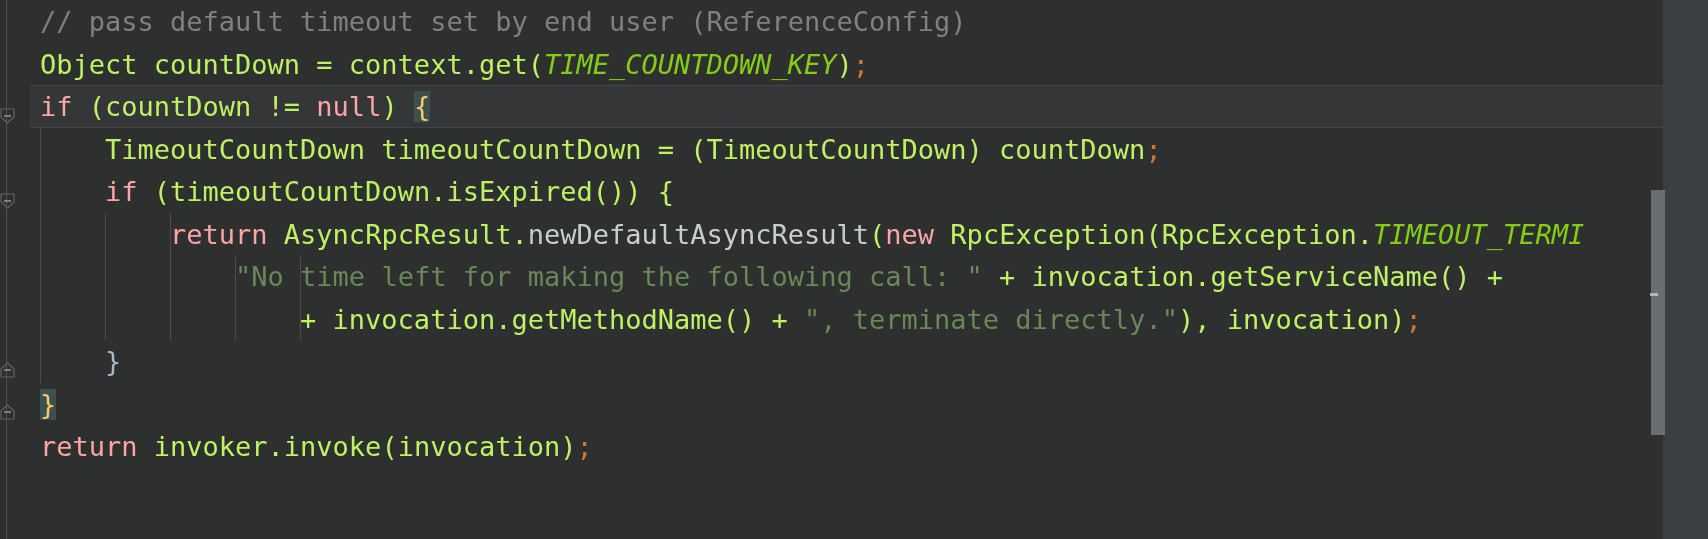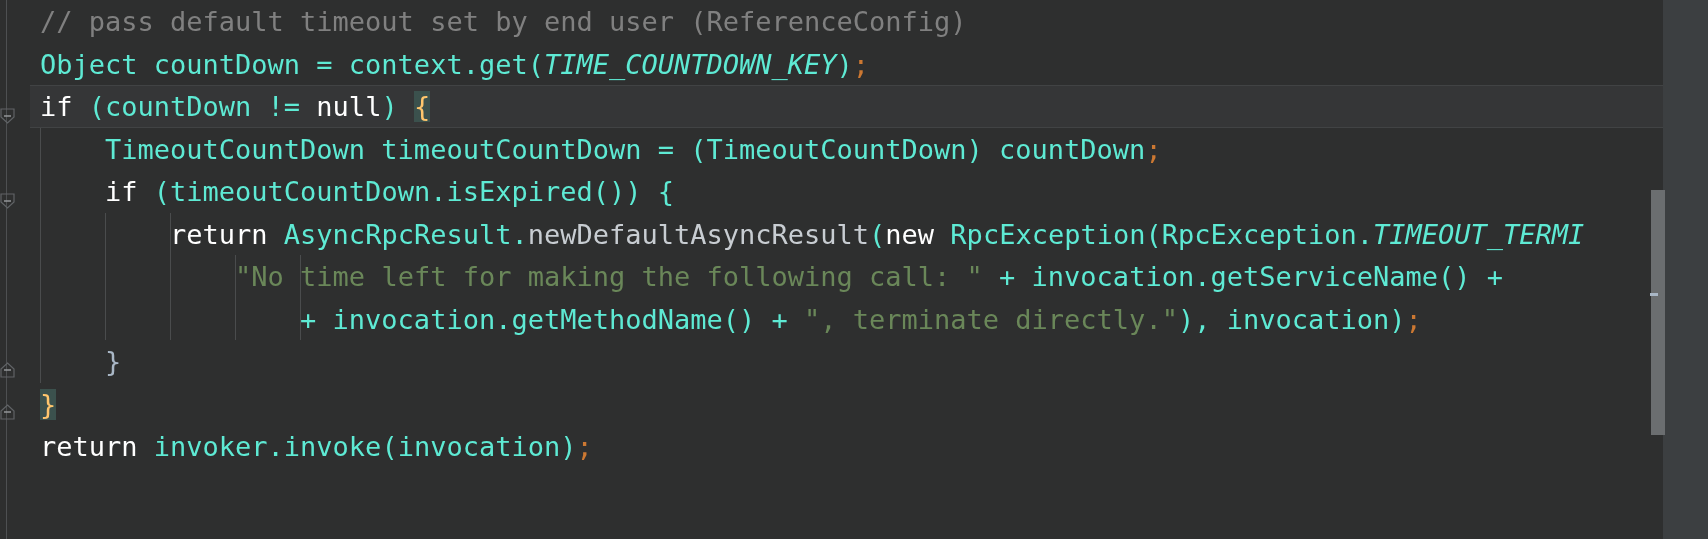--- a/index.html
+++ b/index.html
@@ -71,23 +71,23 @@
   .guide {
     position: absolute;
     top: 0;
     width: 1px;
     height: 42.5px;
     background: #4a4c4d;
     z-index: 1;
   }
   
   .t-comment   { color: #808080; }
-  .t-plain     { color: #5eead4; }
-  .t-kw        { color: #ffffff; }
-  .t-const     { color: #5eead4; font-style: italic; }
+  .t-plain     { color: #bef264; }
+  .t-kw        { color: #fca5a5; }
+  .t-const     { color: #84cc16; font-style: italic; }
   .t-str       { color: #6a8759; }
   .t-static    { color: #c8cdd2; }
   .t-semi      { color: #cc7832; }
   .t-brace-hl  { color: #ffc66d; background: #3b514d; }
   .t-brace     { color: #a9b7c6; }
   
   .scroll-track {
     position: absolute;
     right: 0; top: 0;
     width: 45px;

